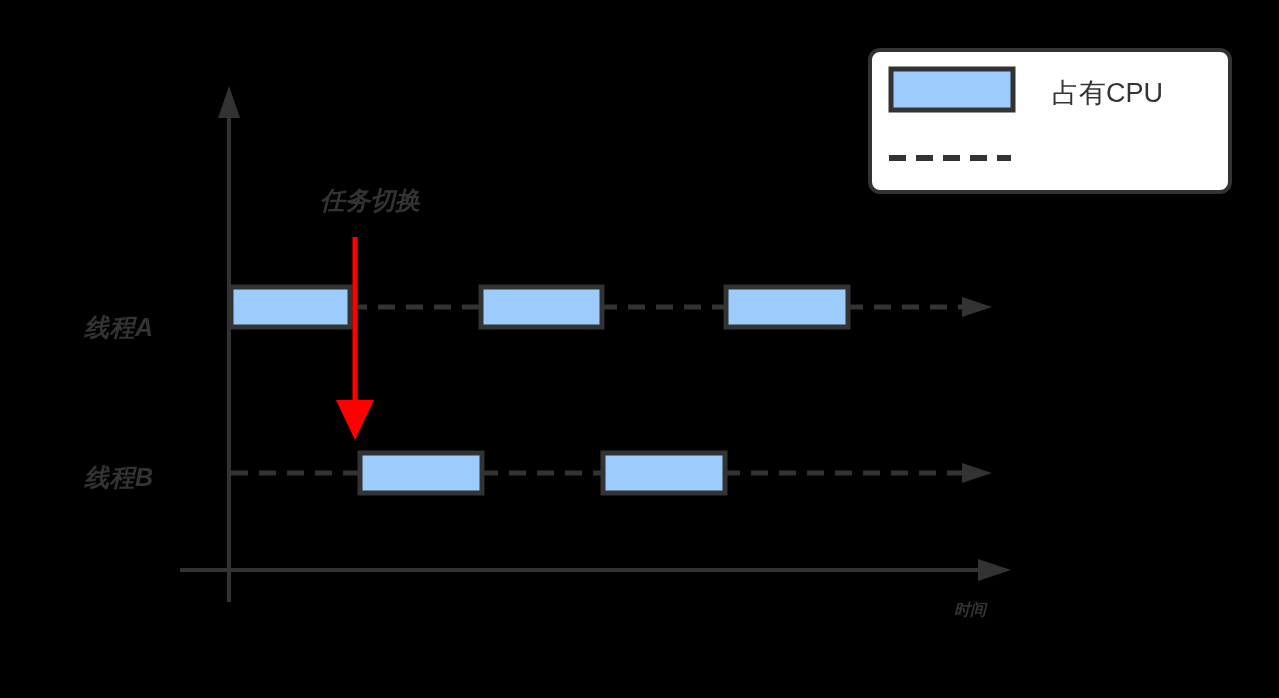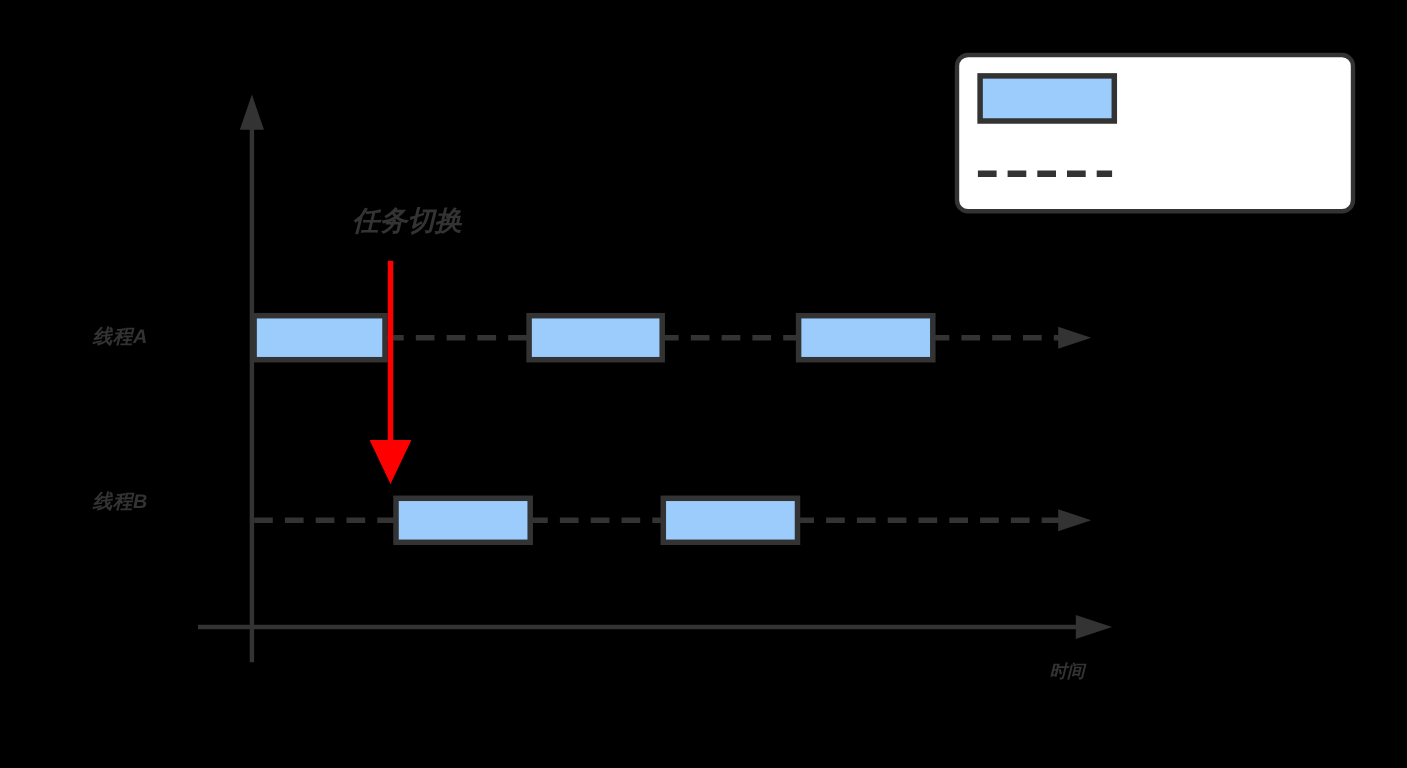--- a/index.html
+++ b/index.html
@@ -68,22 +68,23 @@
     fill: none;
   }
   .lbl {
     position: absolute;
     color: #333333;
     font-weight: bold;
     white-space: nowrap;
     font-style: italic;
   }
   .lbl-thread {
-    font-size: 18px;
+    font-size: 25px;
     letter-spacing: 0.5px;
+    margin-top: 17px;
   }
   .lbl-annotation {
     font-size: 25px;
   }
   .lbl-axis {
     font-size: 16px;
     margin-left: 10px;
   }
   .lbl-legend {
     position: absolute;
@@ -139,14 +140,15 @@
       <line class="legend-dash" x1="889" y1="158" x2="1011" y2="158"></line>
     </g>
 
   </svg>
 
   <div class="lbl lbl-thread" style="left:84px; top:294px;">线程A</div>
   <div class="lbl lbl-thread" style="left:84px; top:444px;">线程B</div>
   <div class="lbl lbl-annotation" style="left:320px; top:184px;">任务切换</div>
   <div class="lbl lbl-axis" style="left:944px; top:600px;">时间</div>
 
+  <div class="lbl-legend" style="left:1052px; top:75px;">占有CPU</div>
 
 </div>
 
 </body></html>

